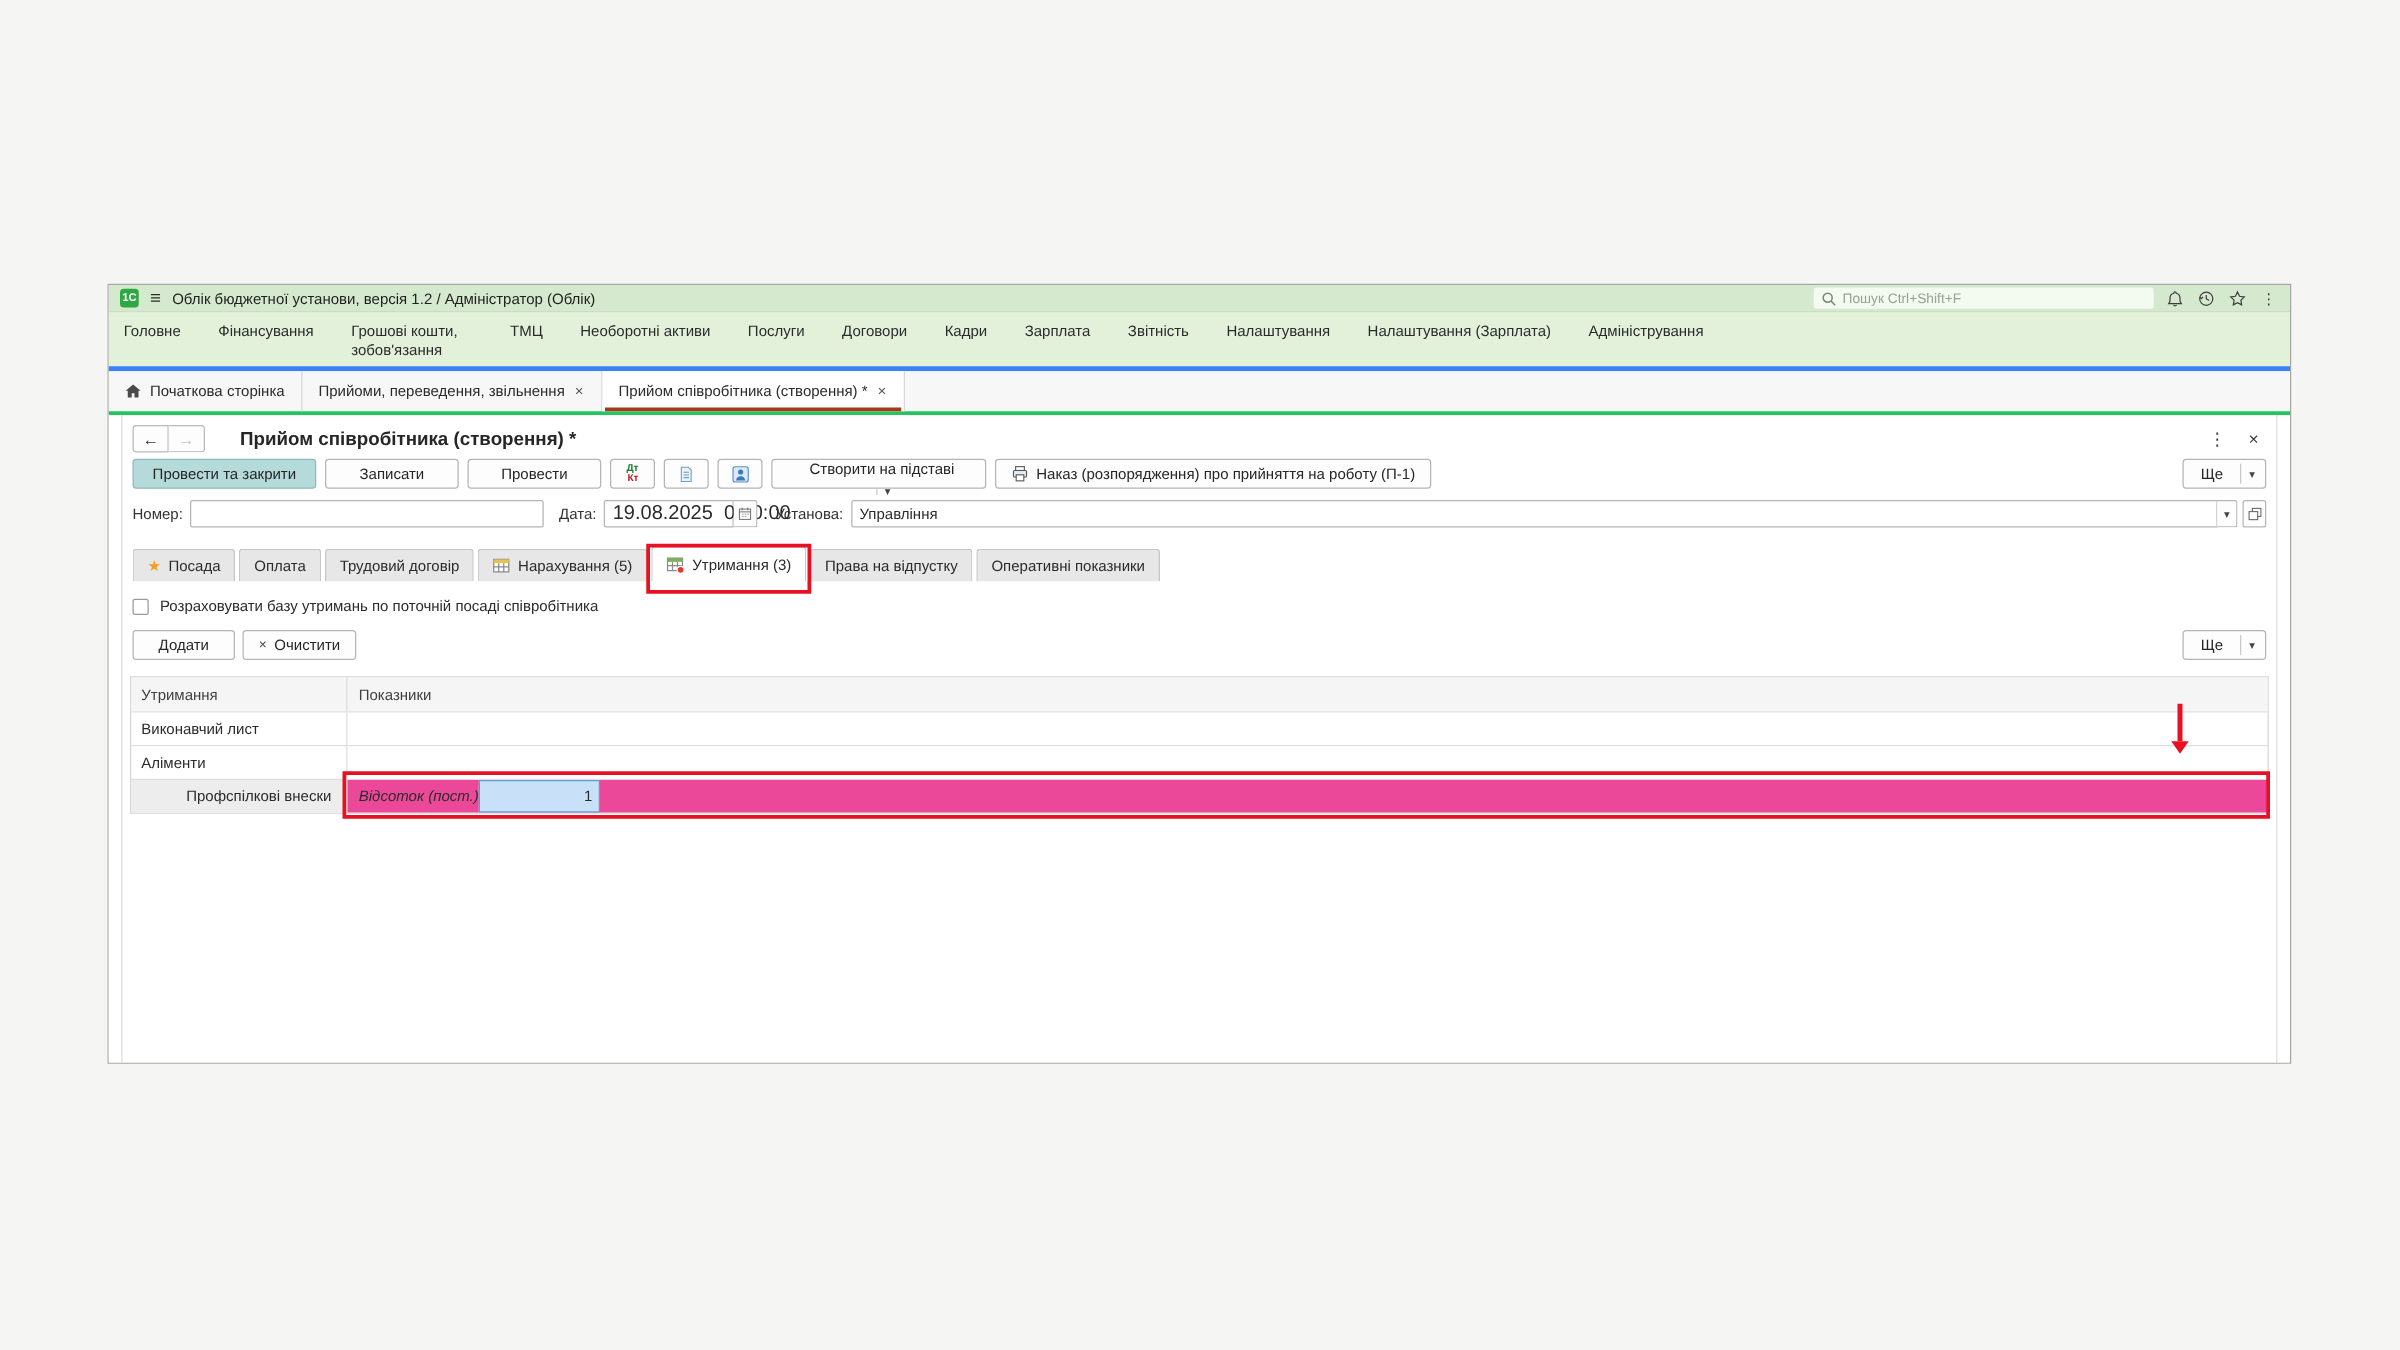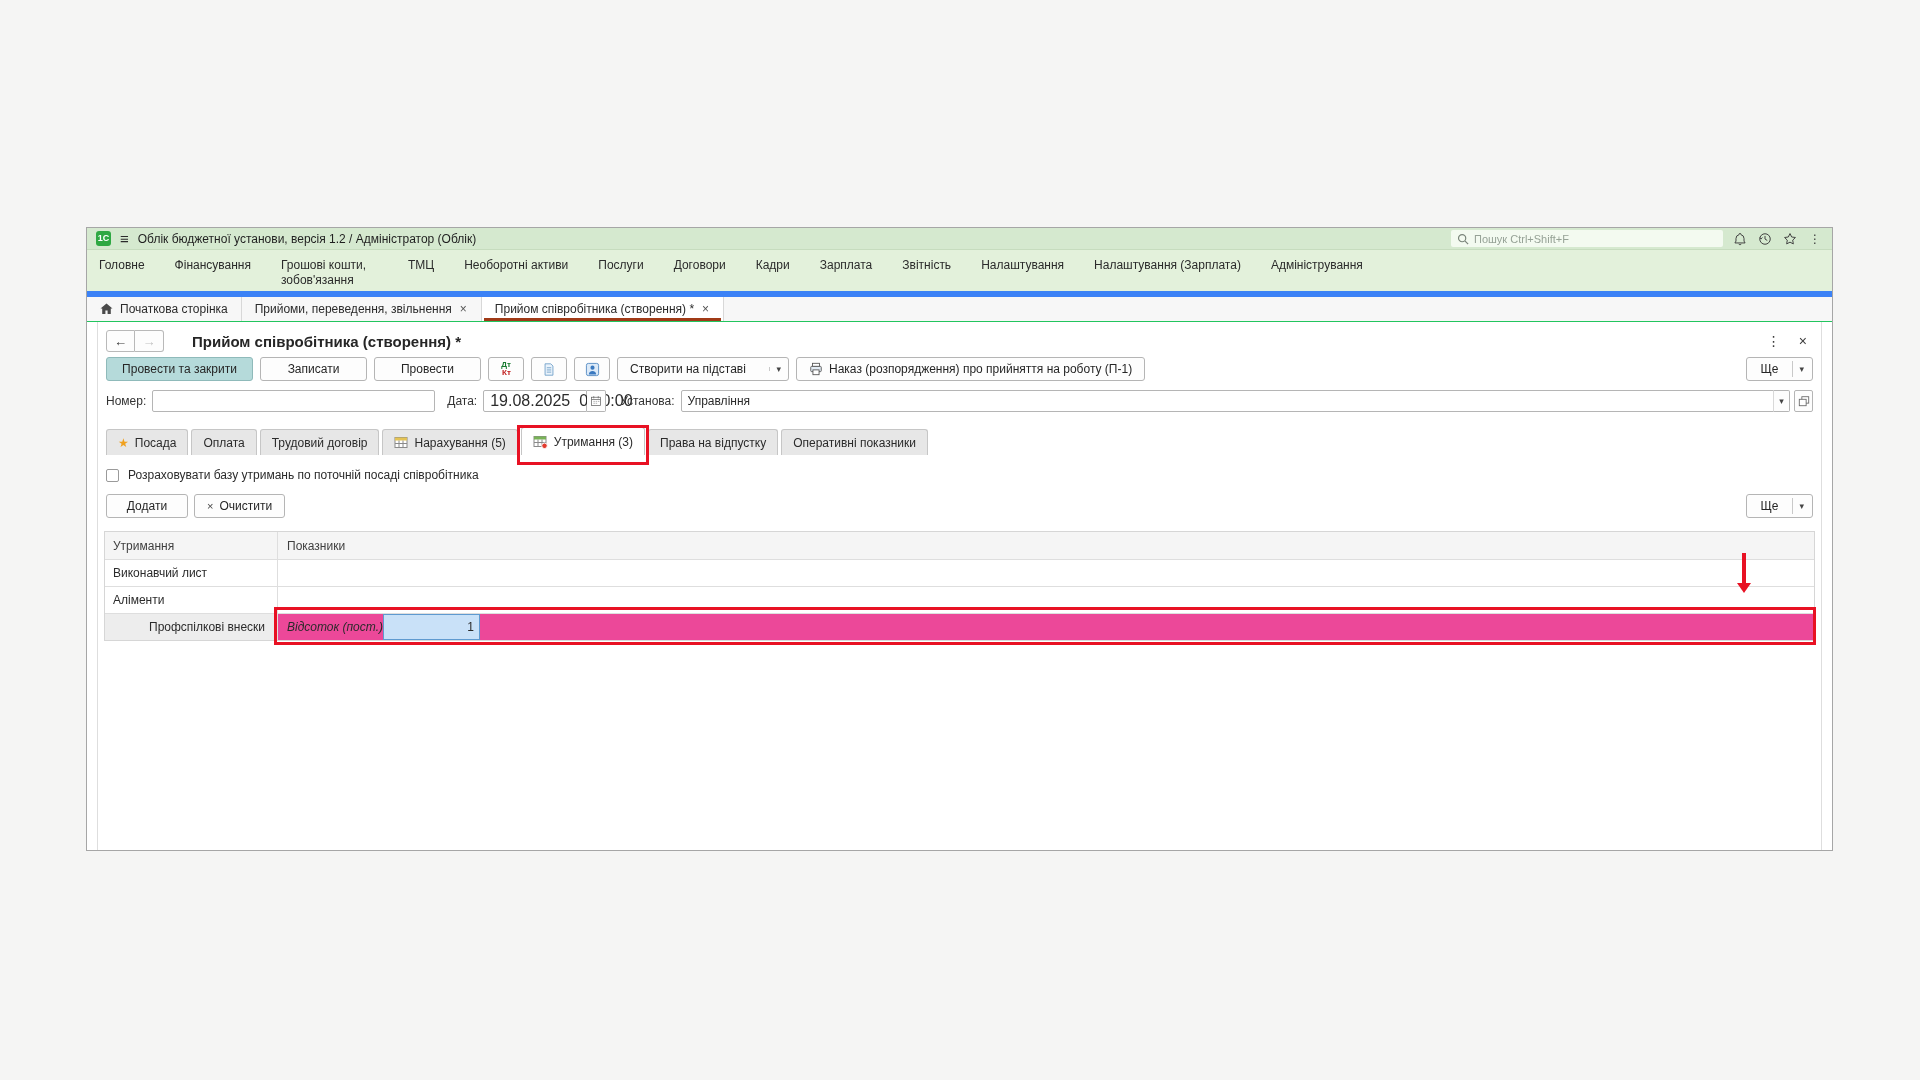--- a/index.html
+++ b/index.html
@@ -10,26 +10,26 @@
   
   .titlebar { height:22px; background:#d5e9cf; border-bottom:1px solid #c6dcbe; display:flex; align-items:center; padding:0 9px; gap:9px; flex:none; }
   .logo1c { width:15px; height:15px; background:#2fa843; border-radius:3px; color:#fff; font-size:9px; font-weight:bold; display:flex; align-items:center; justify-content:center; line-height:1; }
   .hamb { font-size:15px; color:#2b2b2b; line-height:1; cursor:default; }
   .app-title { font-size:12px; color:#1f1f1f; white-space:nowrap; }
   .tb-spacer { flex:1; }
   .searchbox { width:272px; height:17px; background:#f3faf0; border-radius:2px; display:flex; align-items:center; gap:5px; padding:0 6px; color:#96a296; font-size:11px; white-space:nowrap; overflow:hidden; }
   .tb-ico { width:16px; height:16px; display:flex; align-items:center; justify-content:center; color:#3c3c3c; flex:none; }
 
   
-  .menubar { height:47px; background:#e3f1db; border-bottom:6px solid #3b82f6; display:flex; align-items:flex-start; gap:30px; padding:8px 12px 0; flex:none; }
+  .menubar { height:47px; background:#e3f1db; border-bottom:4px solid #3b82f6; display:flex; align-items:flex-start; gap:30px; padding:8px 12px 0; flex:none; }
   .mi { white-space:nowrap; line-height:15px; cursor:default; }
   .mi-wide { width:97px; white-space:normal; text-align:left; }
 
   
-  .wintabs { height:25px; background:#f7f7f7; border-bottom:1px solid #22c55e; display:flex; font-size:12px; flex:none; }
+  .wintabs { height:35px; background:#f7f7f7; border-bottom:3px solid #22c55e; display:flex; font-size:12px; flex:none; }
   .wtab { display:flex; align-items:center; gap:7px; padding:0 13px; border-right:1px solid #d8d8d8; position:relative; white-space:nowrap; cursor:default; }
   .wtab .x { color:#555; font-size:12px; padding:0 1px; }
   .wtab.active { background:#fff; }
   .wtab.active::after { content:""; position:absolute; left:2px; right:2px; bottom:0; height:3px; background:#a03a17; }
 
   
   .content { flex:1; background:#fff; padding:0 10px; position:relative; overflow:visible; }
   .panel { height:100%; border-left:1px solid #dedede; border-right:1px solid #dedede; padding:0 6px; position:relative; }
 
   .navrow { display:flex; align-items:center; padding:8px 2px 2px; gap:6px; }
@@ -207,21 +207,21 @@
         </div>
         <div class="btn iconbtn">
           <span>
             <svg width="15" height="15" viewBox="0 0 16 16">
                 <rect x="1.5" y="1.5" width="13" height="13" rx="2" fill="#dceaf8" stroke="#5b8fc4"></rect>
                 <circle cx="8" cy="6" r="2.2" fill="#3a79c0"></circle>
                 <path d="M4 13.2c.5-2.6 2-3.6 4-3.6s3.5 1 4 3.6z" fill="#3a79c0"></path>
               </svg>
           </span>
         </div>
-        <div class="btn" style="min-width:172px; justify-content:space-between; padding-right:7px;">
+        <div class="btn" style="min-width:172px; justify-content:space-between; padding-right:7px;flex-direction:column;">
           <span>Створити на підставі</span>
           <span style="display:flex; align-items:center; gap:6px;">
             <span class="split-sep"></span>
             <span class="caret">▾</span>
           </span>
         </div>
         <div class="btn">
           <span>
             <svg width="14" height="14" viewBox="0 0 16 16">
                 <rect x="4" y="1.5" width="8" height="3.5" fill="#fff" stroke="#555"></rect>

